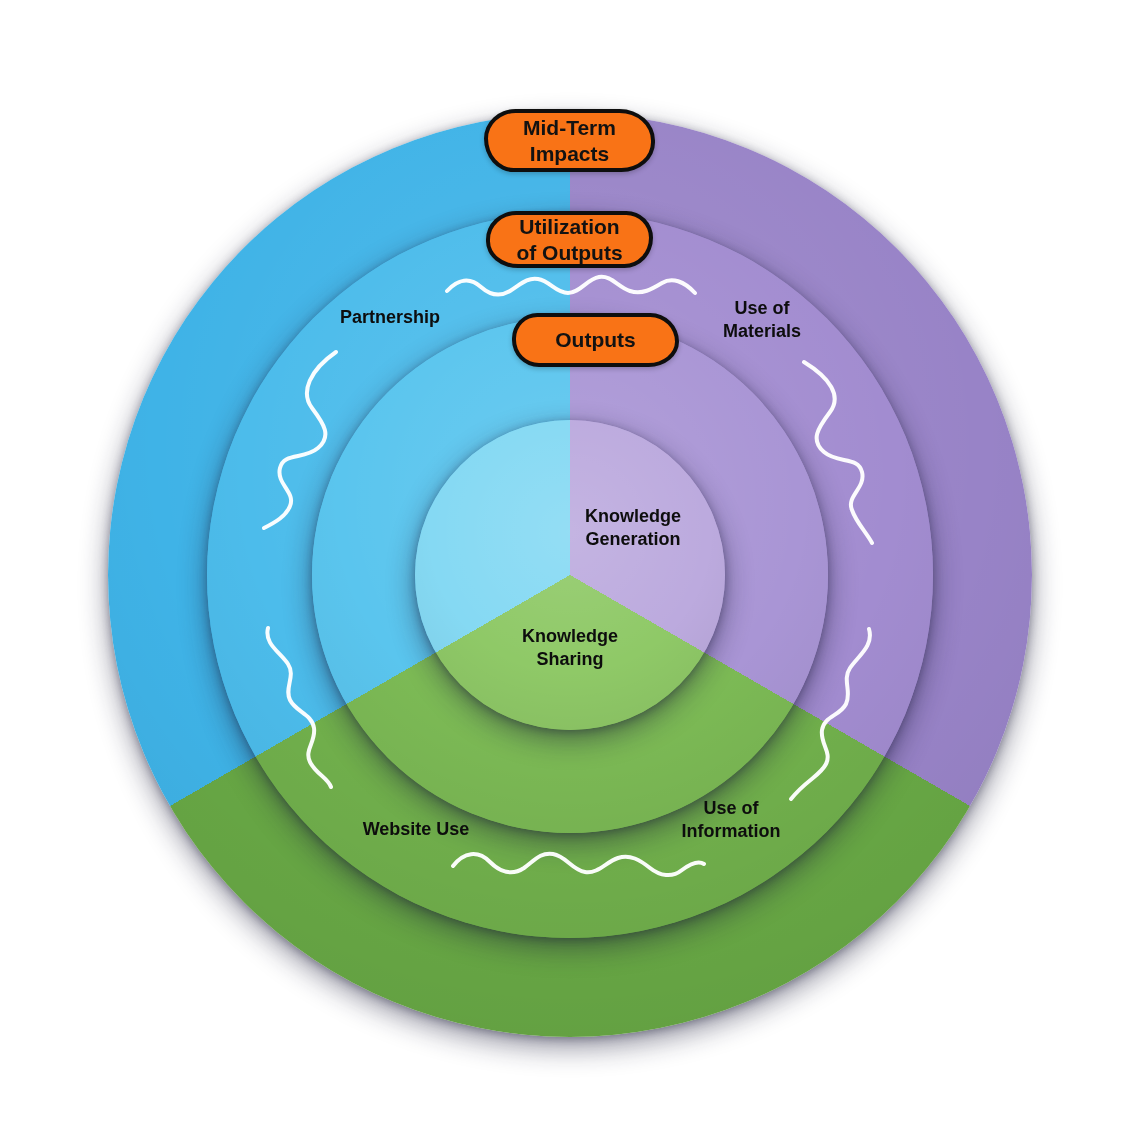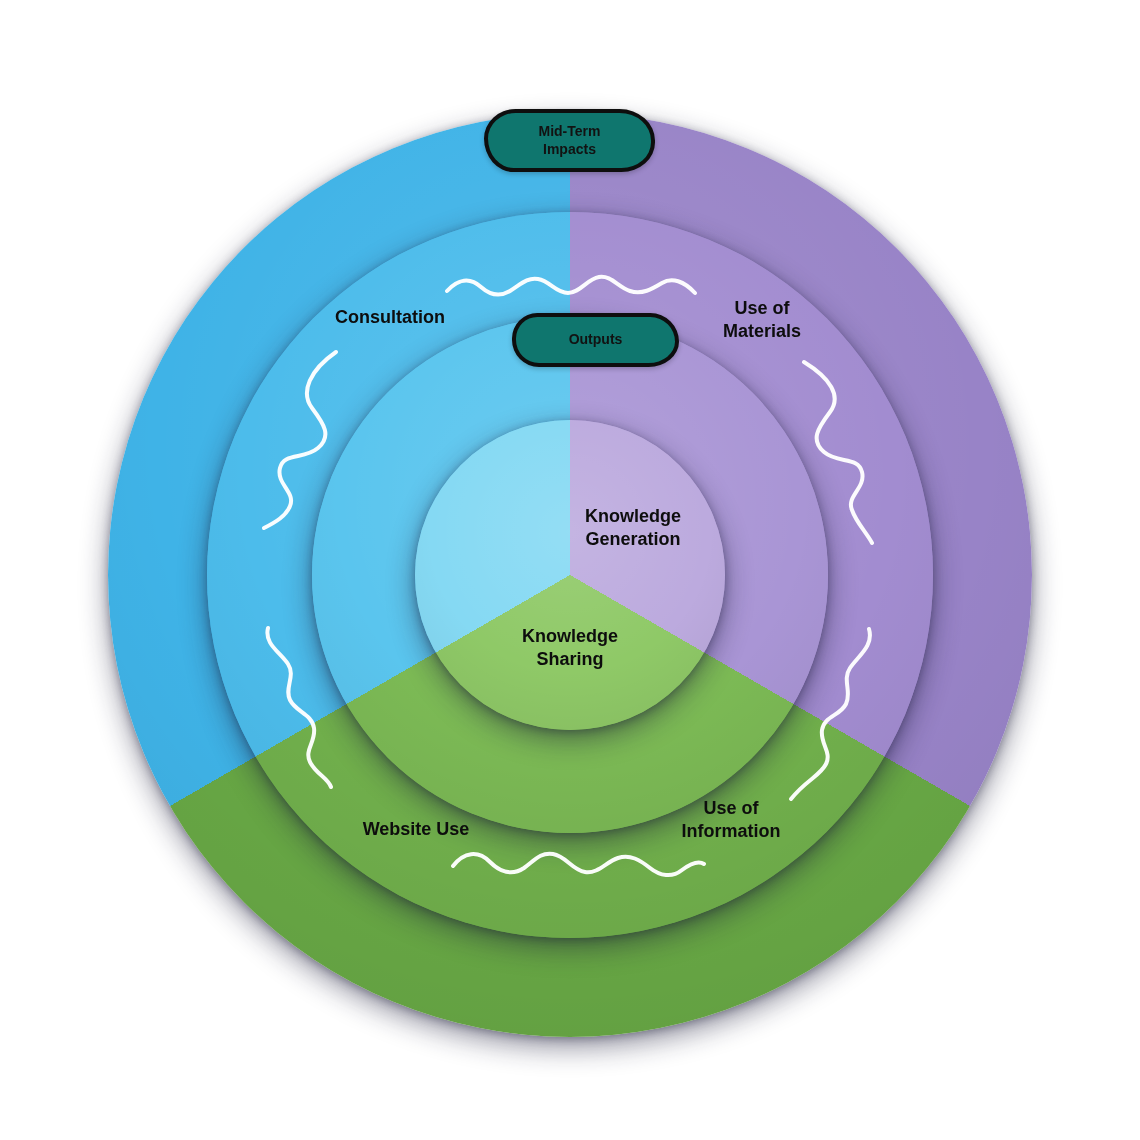--- a/index.html
+++ b/index.html
@@ -29,23 +29,23 @@
         background: conic-gradient(var(--purple-inner,#bcaade) 0 120deg,
                                    var(--green-inner,#8fc967) 120deg 240deg,
                                    var(--blue-inner,#85d9f3) 240deg 360deg); }
 
   
   .squiggles { position:absolute; left:0; top:0; pointer-events:none; }
   .squiggles path { fill:none; stroke:#ffffff; stroke-width:4;
                     stroke-linecap:round; opacity:.96; }
 
   
-  .pill { position: absolute; background:#0f766e; border:4.5px solid #0e0e0e;
+  .pill { position: absolute; background:#f97316; border:4.5px solid #0e0e0e;
           display:flex; align-items:center; justify-content:center;
-          text-align:center; font-weight:700; font-size:14px; line-height:1.22;
+          text-align:center; font-weight:700; font-size:21px; line-height:1.22;
           color:#121212; white-space:pre-line;
           box-shadow: 0 2px 5px rgba(0,0,0,.22); }
   .pill-1 { left:484px; top:109px; width:163px; height:55px; border-radius:32px 36px 34px 30px / 30px 32px 30px 34px; }
   .pill-2 { left:486px; top:211px; width:159px; height:49px; border-radius:34px 30px 32px 36px / 32px 30px 34px 30px; }
   .pill-3 { left:512px; top:313px; width:159px; height:46px; border-radius:30px 34px 36px 32px / 30px 34px 30px 32px; }
   .pill-4 { left:485px; top:418px; width:161px; height:51px; border-radius:36px 32px 30px 34px / 34px 30px 32px 30px; }
 
   
   .lbl { position:absolute; transform:translate(-50%,-50%);
          font-weight:700; font-size:18px; line-height:1.28; color:#0d0d0d;
@@ -72,23 +72,25 @@
     <path d="M447,291 C458,279 470,277 481,287 C490,295 500,297 510,291 C520,285 527,277 538,279 C550,281 556,293 568,293 C580,293 587,279 599,277 C611,275 618,287 630,291 C642,295 652,289 662,283 C672,277 684,281 695,293"></path>
     <path d="M336,352 C310,370 300,392 312,408 C324,424 332,436 318,448 C304,460 284,452 280,468 C276,484 296,492 290,506 C286,516 276,522 264,528"></path>
     <path d="M804,362 C830,378 842,396 830,412 C818,428 810,440 824,452 C838,464 858,456 862,472 C866,488 846,496 852,510 C856,522 866,532 872,543"></path>
     <path d="M268,628 C264,644 280,652 288,664 C296,676 284,688 290,700 C296,712 312,714 314,728 C316,742 304,750 310,762 C316,774 328,778 331,787"></path>
     <path d="M869,629 C874,646 858,656 850,668 C842,680 852,692 846,704 C840,716 824,716 822,730 C820,744 832,752 826,764 C820,776 806,780 791,799"></path>
     <path d="M453,866 C464,852 478,850 490,862 C500,872 512,876 524,868 C534,861 540,852 553,854 C566,856 572,870 585,872 C598,874 606,862 618,858 C630,854 640,860 650,868 C660,876 672,878 682,870 C690,864 698,860 704,864"></path>
   </svg>
 
   <div class="pill pill-1">Mid-Term
 Impacts</div>
+  <div class="pill pill-2">Utilization
+of Outputs</div>
   <div class="pill pill-3">Outputs</div>
 
-  <div class="lbl lbl-consultation">Consultation</div>
+  <div class="lbl lbl-consultation">Partnership</div>
   <div class="lbl lbl-use-of-materials">Use of
 Materials</div>
   <div class="lbl lbl-website-use">Website Use</div>
   <div class="lbl lbl-use-of-info">Use of
 Information</div>
 
   <div class="lbl lbl-knowledge-gen">Knowledge
 Generation</div>
   <div class="lbl lbl-knowledge-share">Knowledge
 Sharing</div>

